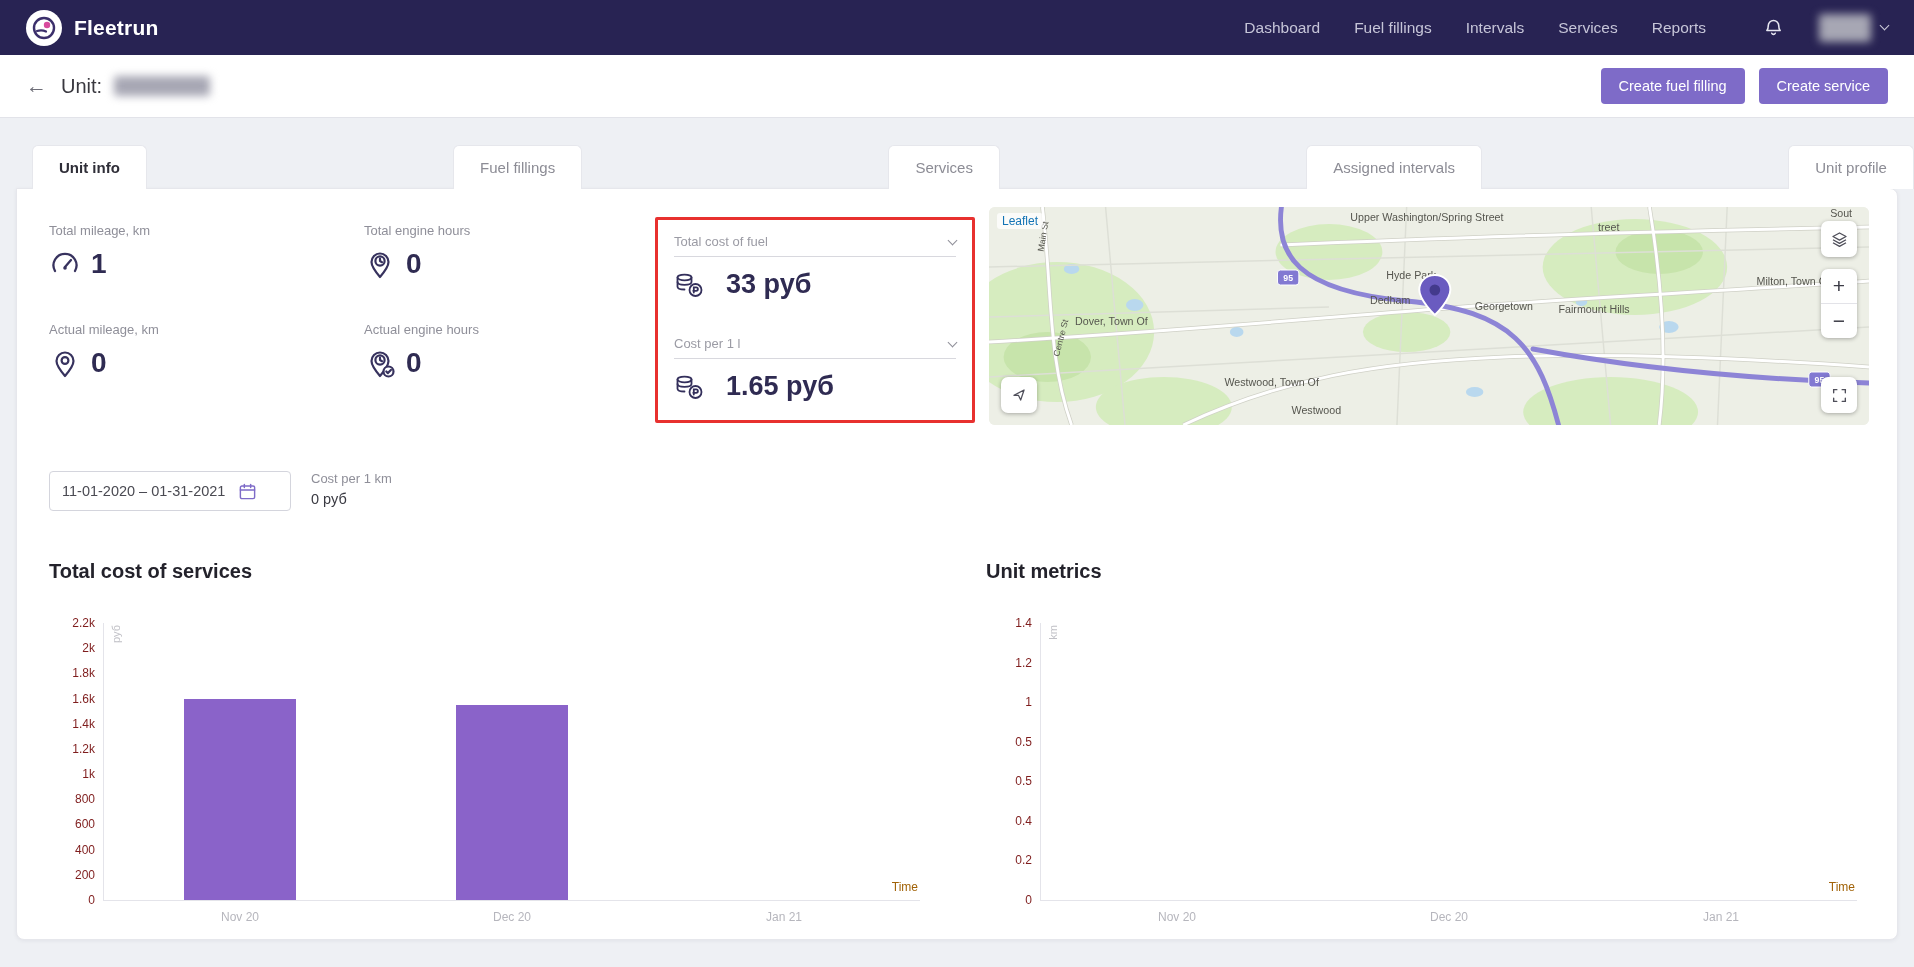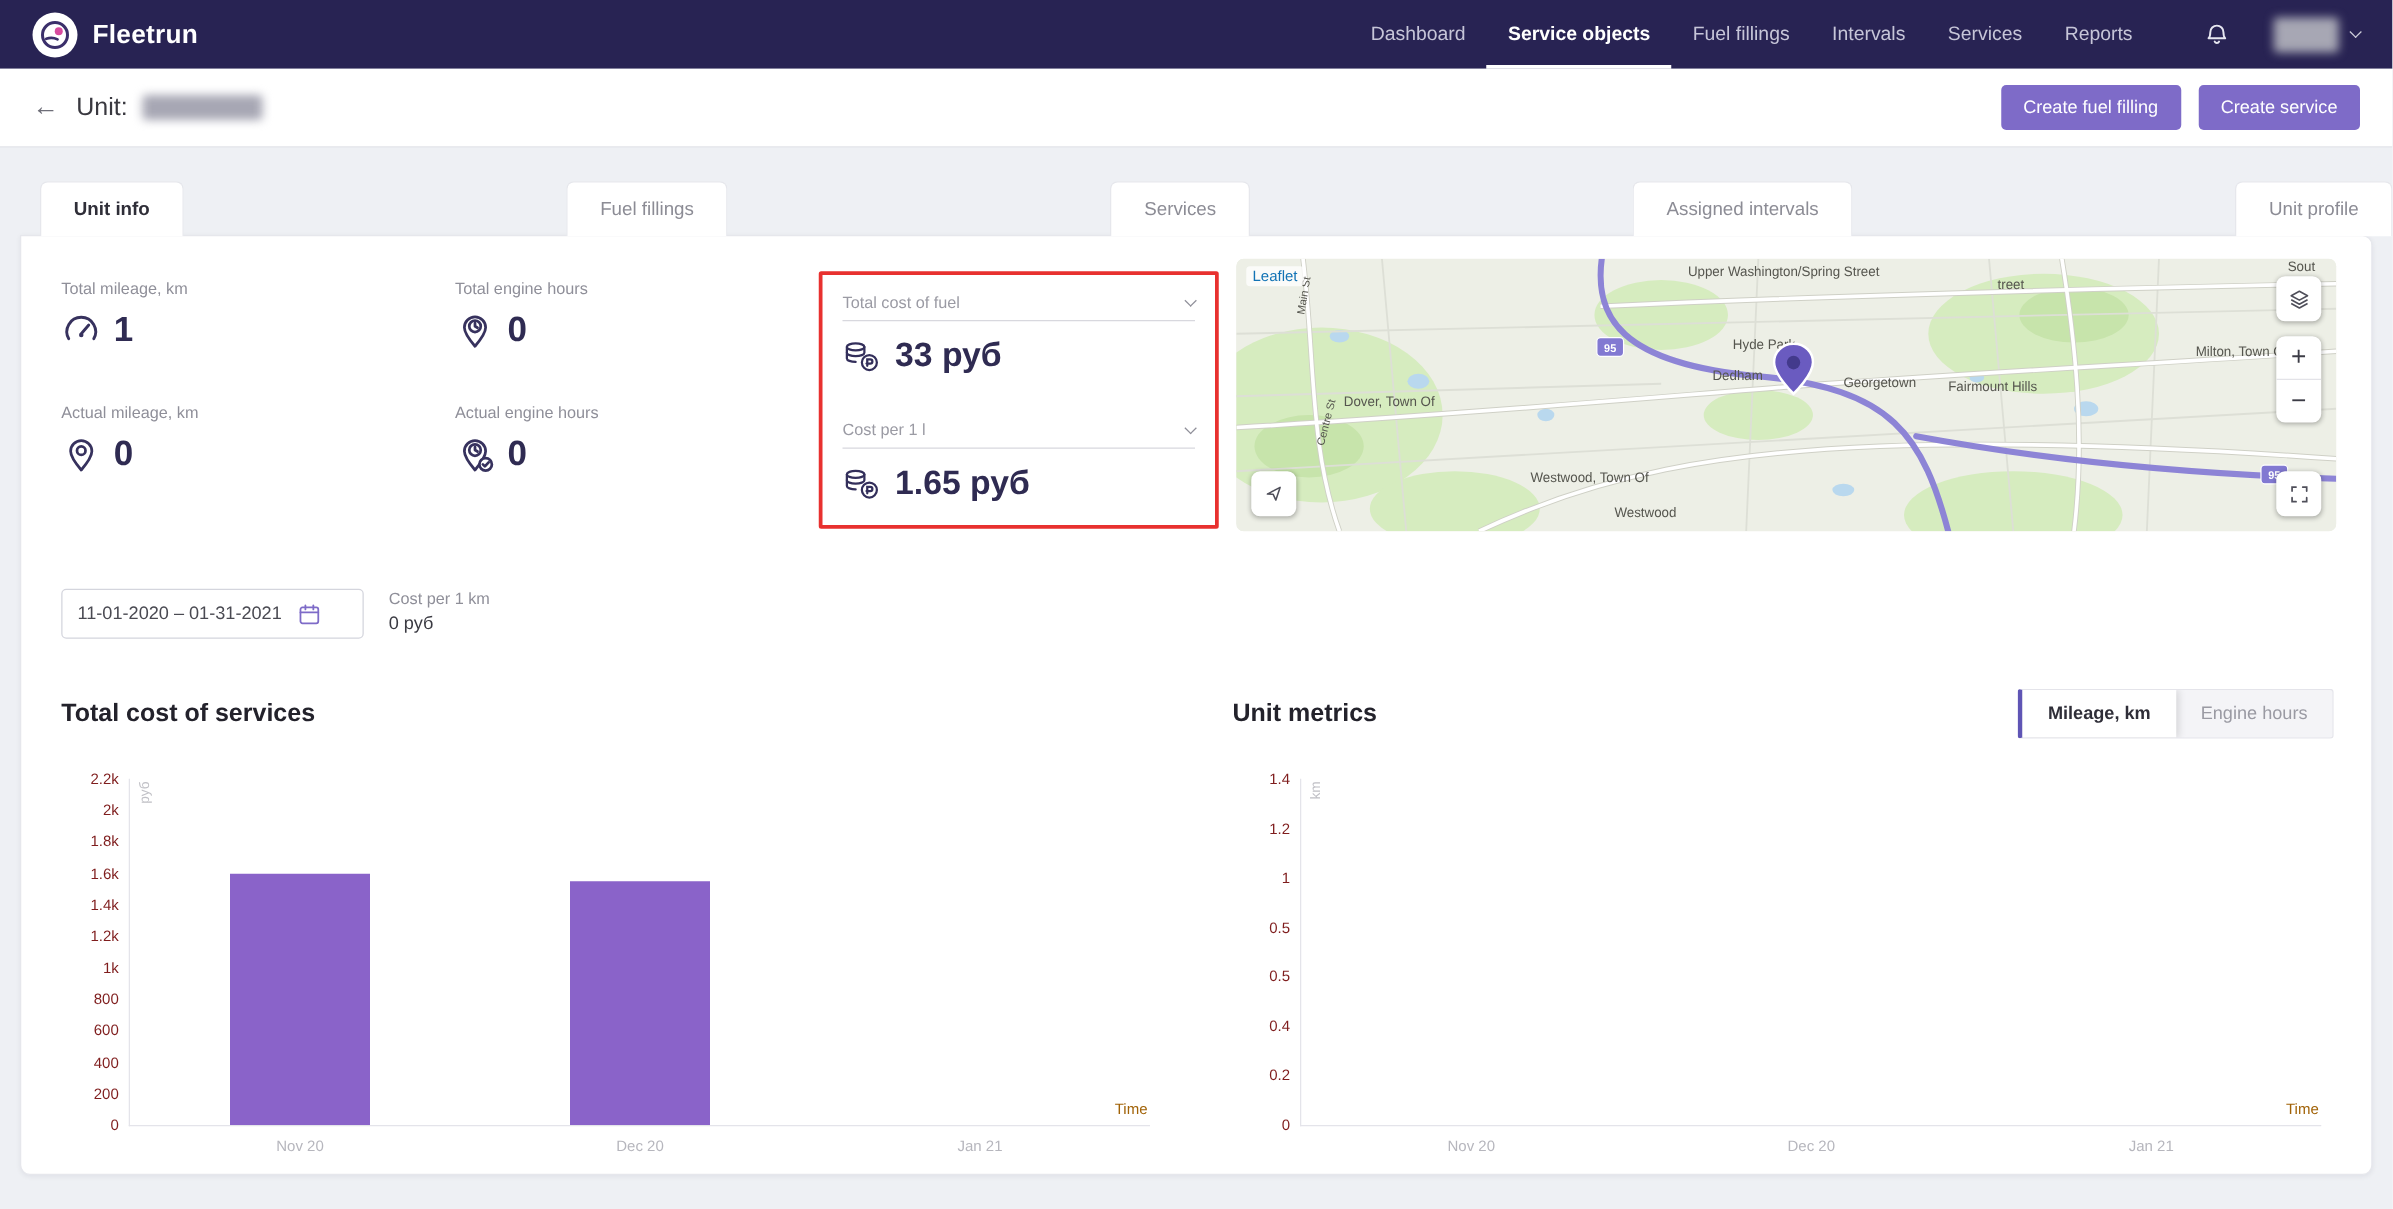--- a/index.html
+++ b/index.html
@@ -53,21 +53,21 @@
   .stat-value { font-size:28px; font-weight:bold; color:#2f2b52; }
 
   .fuel-panel { position:absolute; left:638px; top:28px; width:320px; height:206px;
     border:3px solid #e8312f; border-radius:2px; padding:14px 16px 18px 16px;
     display:flex; flex-direction:column; justify-content:space-between; background:#fff; }
   .select-row { display:flex; align-items:center; justify-content:space-between;
     border-bottom:1px solid #d8d8de; padding-bottom:7px; cursor:pointer; }
   .select-label { font-size:13px; color:#9b9ba4; }
   .select-chev { width:7px; height:7px; border-right:1.5px solid #8f8f99; border-bottom:1.5px solid #8f8f99;
     transform:rotate(45deg); margin-top:-3px; }
-  .fuel-value-row { display:flex; align-items:center; gap:12px; margin-top:12px; }
+  .fuel-value-row { display:flex; align-items:center; gap:22px; margin-top:12px; }
   .fuel-value { font-size:27px; font-weight:bold; color:#2f2b52; }
 
   .map-box { position:absolute; left:972px; right:28px; top:18px; height:218px;
     border-radius:6px; overflow:hidden; background:#edefe6; cursor:grab; }
   .map-box svg.map-svg { position:absolute; inset:0; width:100%; height:100%; }
   .leaflet-attr { position:absolute; top:6px; left:8px; font-size:12px; color:#1273b5;
     background:rgba(255,255,255,.75); padding:1px 5px; border-radius:3px; }
   .map-btn { position:absolute; width:36px; height:36px; background:#fff; border-radius:7px;
     box-shadow:0 1px 4px rgba(0,0,0,.3); display:flex; align-items:center; justify-content:center; cursor:pointer; }
   .zoom-group { position:absolute; right:12px; top:62px; width:36px; background:#fff; border-radius:7px;
@@ -116,21 +116,20 @@
       <svg width="24" height="24" viewBox="0 0 24 24">
         <circle cx="12" cy="12" r="10" fill="none" stroke="#3b2f6b" stroke-width="2.4"></circle>
         <circle cx="15" cy="9" r="3.2" fill="#d84b9e"></circle>
         <path d="M5 15c3-1 6-1 9 .5" stroke="#3b2f6b" stroke-width="2.2" fill="none" stroke-linecap="round"></path>
       </svg>
     </span>
     <span class="brand">Fleetrun</span>
   </div>
   <div class="nav-items">
     <a class="nav-item">Dashboard</a>
-    <a class="nav-item active">Service objects</a>
     <a class="nav-item">Fuel fillings</a>
     <a class="nav-item">Intervals</a>
     <a class="nav-item">Services</a>
     <a class="nav-item">Reports</a>
   </div>
   <div class="bell-btn">
     <svg width="21" height="21" viewBox="0 0 24 24" fill="none" stroke="#e6e6f0" stroke-width="1.8" stroke-linecap="round" stroke-linejoin="round">
       <path d="M6 10a6 6 0 0 1 12 0c0 4 1.6 5.5 1.6 5.5H4.4S6 14 6 10z"></path>
       <path d="M10 18.6a2.2 2.2 0 0 0 4 0"></path>
     </svg>
@@ -390,24 +389,20 @@
           <span class="xtick" style="left: 50%;">Dec 20</span>
           <div class="bar" style="left: calc(50% - 56px); height: 70.4545%; background: rgb(138, 99, 201);"></div>
           <span class="xtick" style="left: 83.3333%;">Jan 21</span>
           <span class="ylabel-vert">руб</span>
           <span class="xlabel-time">Time</span>
         </div>
     </div>
     <div class="chart">
       <div class="chart-head">
         <span class="chart-title">Unit metrics</span>
-        <div class="toggle-group">
-          <div class="toggle-seg active">Mileage, km</div>
-          <div class="toggle-seg">Engine hours</div>
-        </div>
       </div>
       <div class="plot">
           <span class="ytick" style="bottom: 0%;">0</span>
           <span class="ytick" style="bottom: 14.2857%;">0.2</span>
           <span class="ytick" style="bottom: 28.5714%;">0.4</span>
           <span class="ytick" style="bottom: 42.8571%;">0.5</span>
           <span class="ytick" style="bottom: 57.1429%;">0.5</span>
           <span class="ytick" style="bottom: 71.4286%;">1</span>
           <span class="ytick" style="bottom: 85.7143%;">1.2</span>
           <span class="ytick" style="bottom: 100%;">1.4</span>

